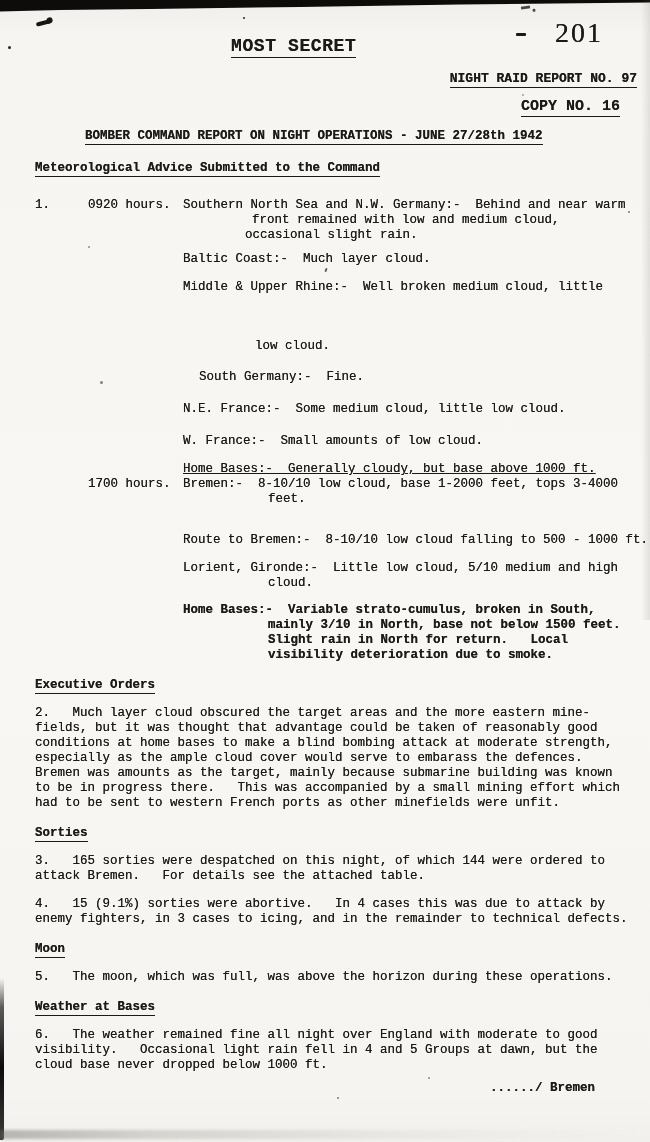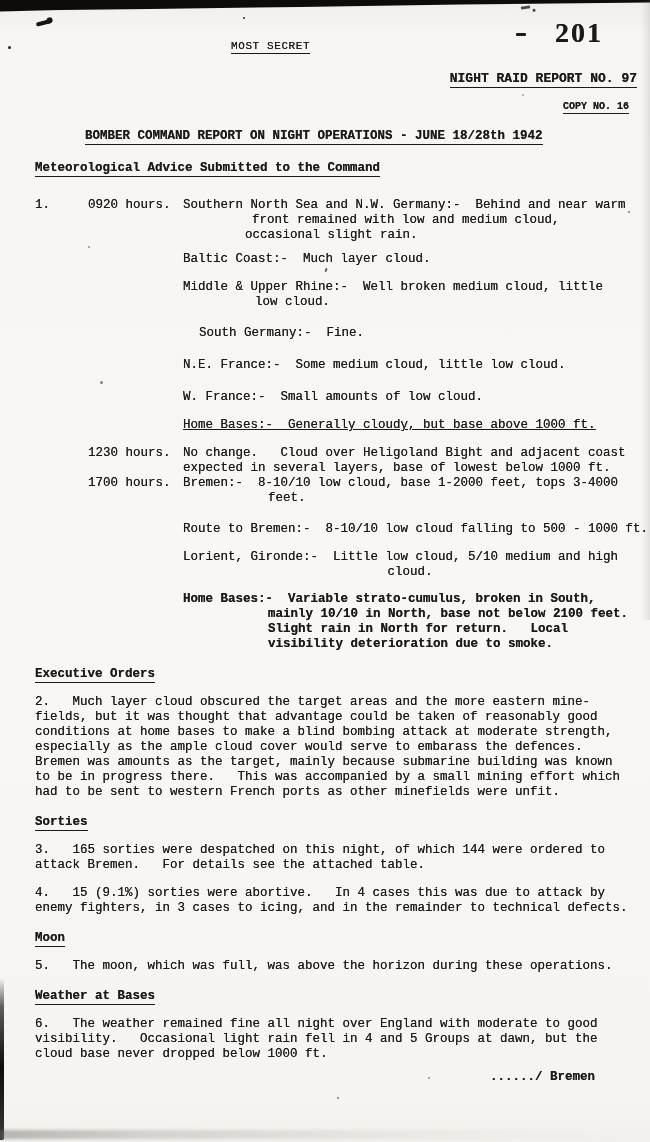--- a/index.html
+++ b/index.html
@@ -27,25 +27,25 @@
   .speck { position:absolute; background:#26241f; border-radius:50%; }
   .mark-arrow { position:absolute; left:36px; top:21px; width:14px; height:3.5px;
     background:#171512; transform:rotate(-14deg); border-radius:2px 0 0 2px; }
   .mark-arrow:after { content:""; position:absolute; right:-3px; top:-2px; width:6px; height:6px;
     background:#171512; border-radius:50% 50% 50% 0; }
   .mark-dash-201 { position:absolute; left:516px; top:33px; width:10px; height:3px; background:#1c1a17; border-radius:1px; }
   .mark-tick-201 { position:absolute; left:521px; top:6px; width:9px; height:2.5px; background:#4a4845; transform:rotate(-8deg); }
   .mark-tick-201:after { content:""; position:absolute; right:-5px; top:4px; width:3px; height:3px; background:#4a4845; border-radius:50%; }
 
   
-  .classification { position:absolute; left:231px; top:39px; font-size:11px; font-weight:normal; letter-spacing:.6px; }
+  .classification { position:absolute; left:231px; top:39px; font-size:18px; font-weight:bold; letter-spacing:.6px; }
   .page-number { position:absolute; left:555px; top:18px; font-family:"Liberation Serif", serif;
-    font-size:28px; font-weight:bold; letter-spacing:2px; line-height:30px; }
+    font-size:28px; font-weight:normal; letter-spacing:2px; line-height:30px; }
   .report-no { position:absolute; right:13px; top:71px; font-size:13px; font-weight:bold; }
-  .copy-no { position:absolute; right:21px; top:99px; font-size:10px; font-weight:bold; }
+  .copy-no { position:absolute; right:30px; top:99px; font-size:15px; font-weight:bold; }
   .doc-title { position:absolute; left:85px; top:129px; font-weight:bold; }
 
   
   .content { position:absolute; left:0; top:158px; width:650px; padding:0 13px 0 35px; box-sizing:border-box; }
   .met-heading { margin-top:3px; font-weight:bold; }
   .met-row { display:flex; align-items:flex-start; }
   .col-num { width:53px; flex:0 0 53px; }
   .col-time { width:95px; flex:0 0 95px; }
   .col-text { flex:1 1 auto; min-width:0; }
   .col-text .line { overflow:visible; }
@@ -82,21 +82,21 @@
     <span class="underl">MOST SECRET</span>
   </div>
   <div class="page-number">201</div>
   <div class="report-no">
     <span class="underl">NIGHT RAID REPORT NO. 97</span>
   </div>
   <div class="copy-no">
     <span class="underl">COPY NO. 16</span>
   </div>
   <div class="doc-title">
-    <span class="underl">BOMBER COMMAND REPORT ON NIGHT OPERATIONS - JUNE 18/28th 1942</span>
+    <span class="underl">BOMBER COMMAND REPORT ON NIGHT OPERATIONS - JUNE 27/28th 1942</span>
   </div>
 
   <div class="content">
     <div class="met-heading">
       <span class="underl">Meteorological Advice Submitted to the Command</span>
     </div>
 
     <div>
         <div class="met-row" style="margin-top: 22px;">
           <div class="col-num line">1.</div>
@@ -112,21 +112,21 @@
           <div class="col-time line"></div>
           <div class="col-text">
             <div class="line" style="margin-left: 0px;">Baltic Coast:-  Much layer cloud.</div>
           </div>
         </div>
         <div class="met-row" style="margin-top: 13px;">
           <div class="col-num line"></div>
           <div class="col-time line"></div>
           <div class="col-text">
             <div class="line" style="margin-left: 0px;">Middle &amp; Upper Rhine:-  Well broken medium cloud, little</div>
-            <div class="line" style="margin-left: 72px;">low cloud.</div>
+            <div class="line" style="margin-left: 72px; margin-top: 44px;">low cloud.</div>
           </div>
         </div>
         <div class="met-row" style="margin-top: 16px;">
           <div class="col-num line"></div>
           <div class="col-time line"></div>
           <div class="col-text">
             <div class="line" style="margin-left: 16px;">South Germany:-  Fine.</div>
           </div>
         </div>
         <div class="met-row" style="margin-top: 17px;">
@@ -141,59 +141,51 @@
           <div class="col-time line"></div>
           <div class="col-text">
             <div class="line" style="margin-left: 0px;">W. France:-  Small amounts of low cloud.</div>
           </div>
         </div>
         <div class="met-row" style="margin-top: 13px; text-decoration: underline;">
           <div class="col-num line"></div>
           <div class="col-time line"></div>
           <div class="col-text">
             <div class="line" style="margin-left: 0px;">Home Bases:-  Generally cloudy, but base above 1000 ft.</div>
-          </div>
-        </div>
-        <div class="met-row" style="margin-top: 13px;">
-          <div class="col-num line"></div>
-          <div class="col-time line">1230 hours.</div>
-          <div class="col-text">
-            <div class="line" style="margin-left: 0px;">No change.   Cloud over Heligoland Bight and adjacent coast</div>
-            <div class="line" style="margin-left: 0px;">expected in several layers, base of lowest below 1000 ft.</div>
           </div>
         </div>
         <div class="met-row" style="">
           <div class="col-num line"></div>
           <div class="col-time line">1700 hours.</div>
           <div class="col-text">
             <div class="line" style="margin-left: 0px;">Bremen:-  8-10/10 low cloud, base 1-2000 feet, tops 3-4000</div>
             <div class="line" style="margin-left: 85px;">feet.</div>
           </div>
         </div>
-        <div class="met-row" style="margin-top: 16px;">
+        <div class="met-row" style="margin-top: 26px;">
           <div class="col-num line"></div>
           <div class="col-time line"></div>
           <div class="col-text">
             <div class="line" style="margin-left: 0px;">Route to Bremen:-  8-10/10 low cloud falling to 500 - 1000 ft.</div>
           </div>
         </div>
         <div class="met-row" style="margin-top: 13px;">
           <div class="col-num line"></div>
           <div class="col-time line"></div>
           <div class="col-text">
             <div class="line" style="margin-left: 0px;">Lorient, Gironde:-  Little low cloud, 5/10 medium and high</div>
-            <div class="line" style=" text-align: center;">cloud.</div>
+            <div class="line" style="margin-left: 85px;">cloud.</div>
           </div>
         </div>
         <div class="met-row" style="margin-top: 12px; font-weight: bold;">
           <div class="col-num line"></div>
           <div class="col-time line"></div>
           <div class="col-text">
             <div class="line" style="margin-left: 0px;">Home Bases:-  Variable strato-cumulus, broken in South,</div>
-            <div class="line" style="margin-left: 85px;">mainly 10/10 in North, base not below 2100 feet.</div>
+            <div class="line" style="margin-left: 85px;">mainly 3/10 in North, base not below 1500 feet.</div>
             <div class="line" style="margin-left: 85px;">Slight rain in North for return.   Local</div>
             <div class="line" style="margin-left: 85px;">visibility deterioration due to smoke.</div>
           </div>
         </div>
       </div>
 
     <div>
         <div class="doc-heading"><span class="underl">Executive Orders</span></div>
         <div class="doc-para">
           <div class="line">2.   Much layer cloud obscured the target areas and the more eastern mine-</div>

